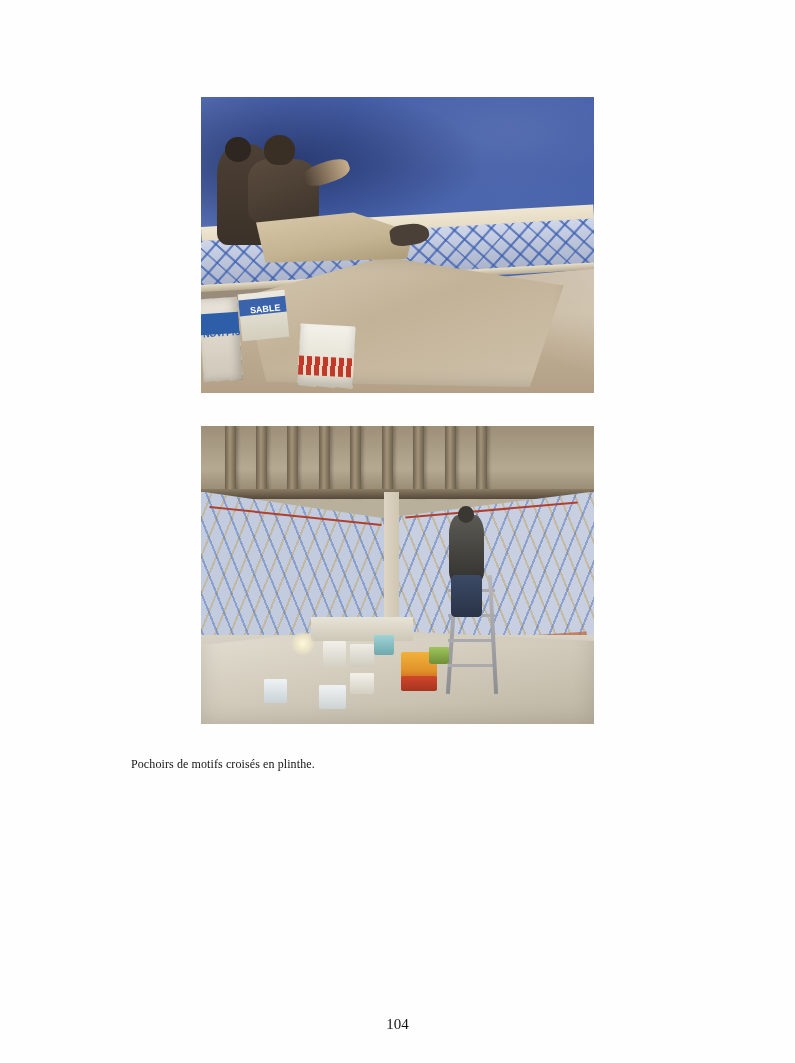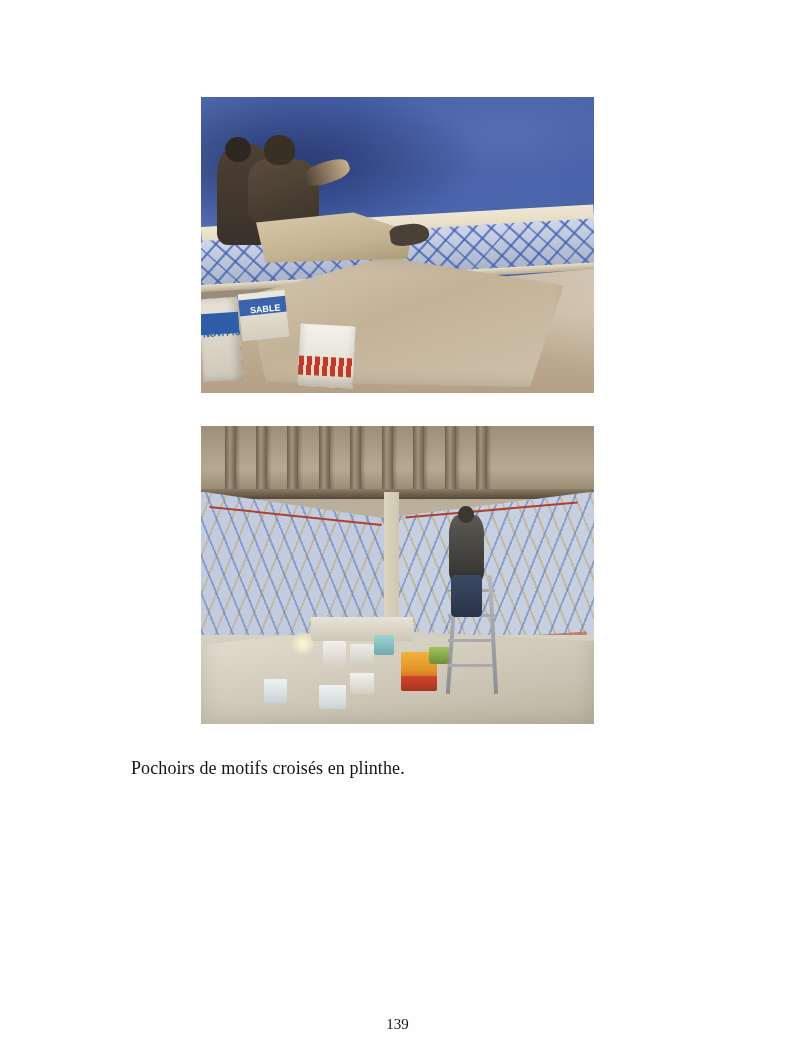--- a/index.html
+++ b/index.html
@@ -392,21 +392,21 @@
     background: #c2693f;
     transform: rotate(-4deg);
     opacity: 0.75;
   }
 
   
   .caption {
     position: absolute;
     left: 131px;
     top: 757px;
-    font-size: 18px;
+    font-size: 12px;
     line-height: 1.3;
     color: #141414;
     letter-spacing: 0.1px;
   }
   .folio {
     position: absolute;
     left: 0; right: 0;
     top: 1016px;
     text-align: center;
     font-size: 15px;
@@ -489,15 +489,15 @@
     <div class="pot f2-bucket-orange"></div>
     <div class="pot f2-bucket-red"></div>
     <div class="pot f2-bucket-green"></div>
     <div class="pot f2-bucket-small1"></div>
     <div class="pot f2-bucket-small2"></div>
     <div class="pot f2-bucket-small3"></div>
   </div>
 
   <div class="caption">Pochoirs de motifs croisés en plinthe.</div>
 
-  <div class="folio">139</div>
+  <div class="folio">104</div>
 
 </div>
 
 </body></html>

